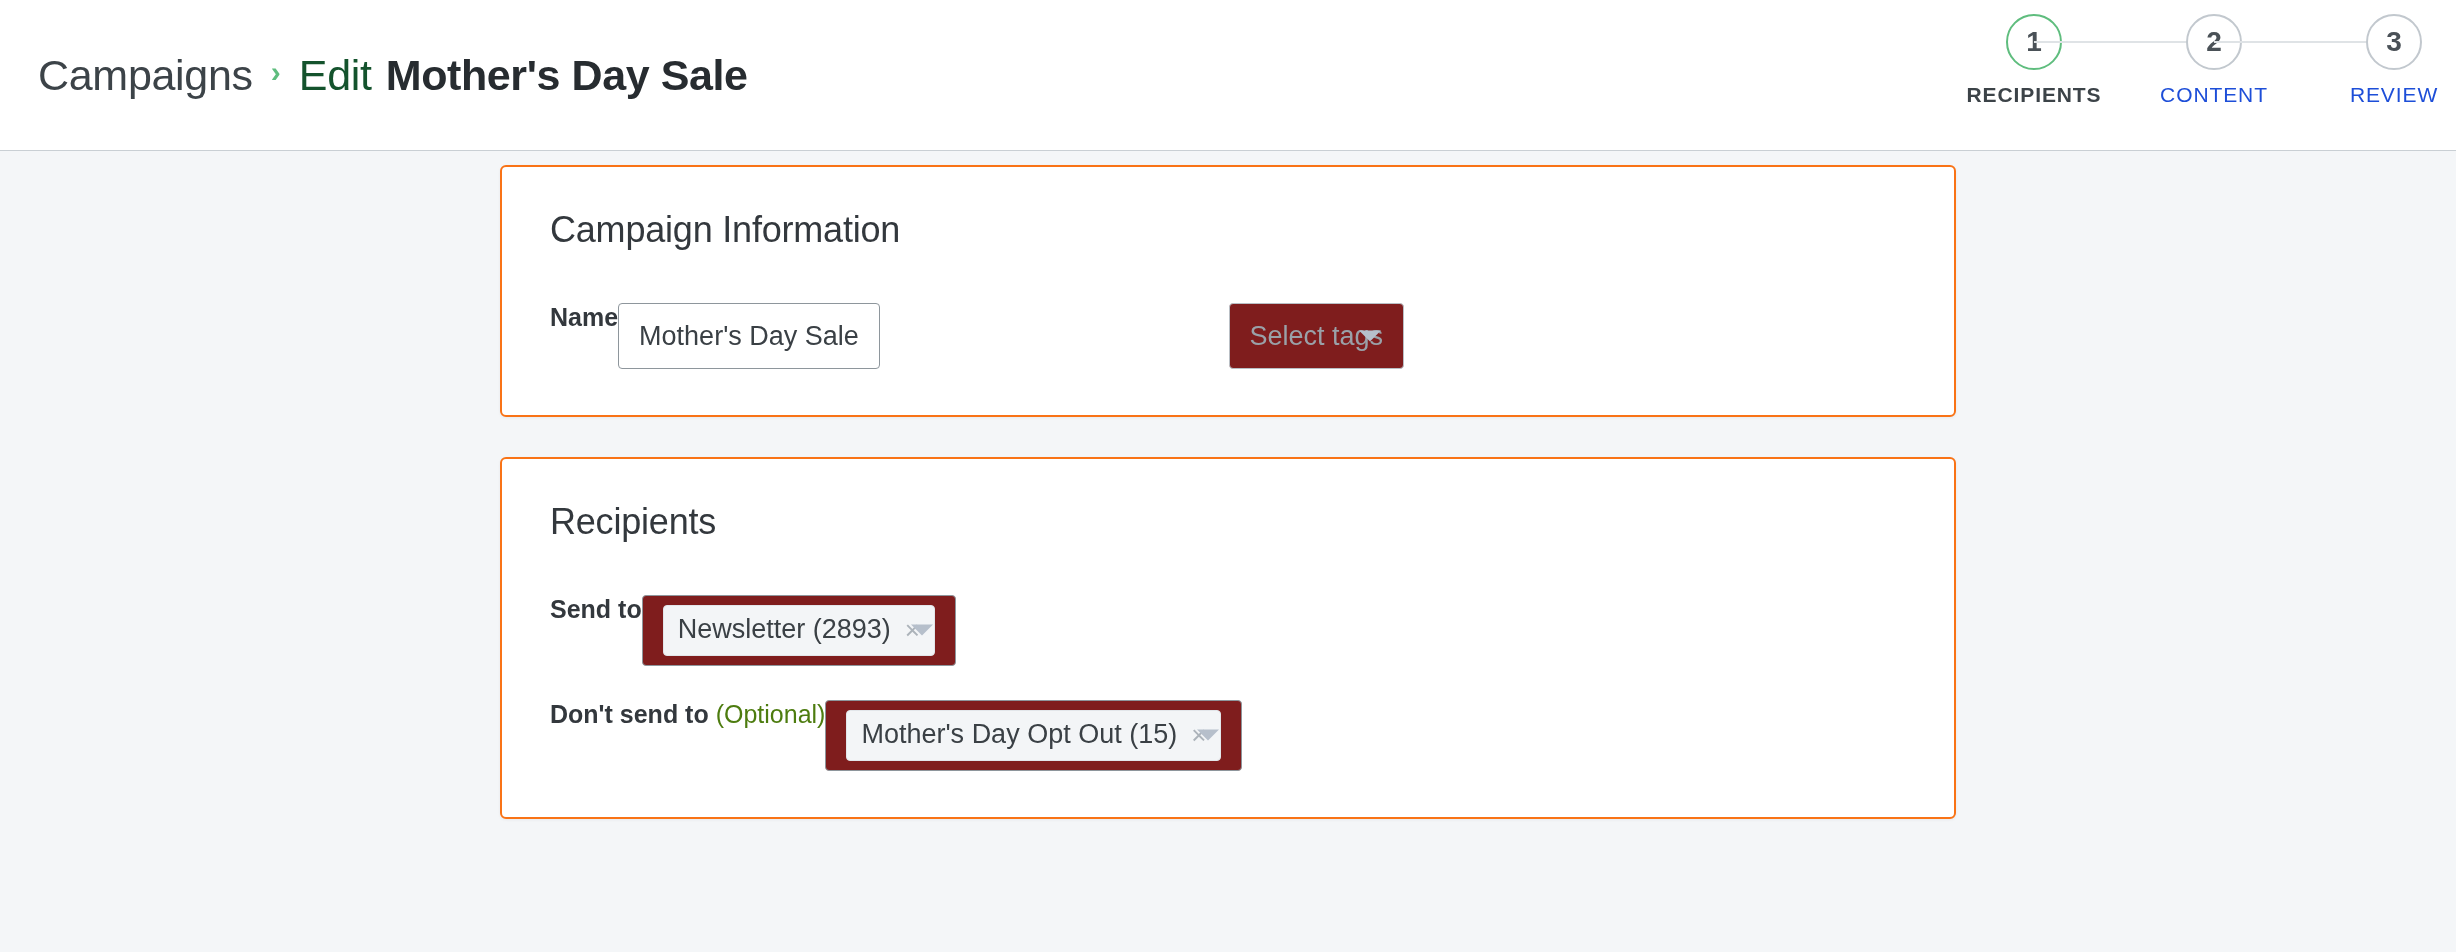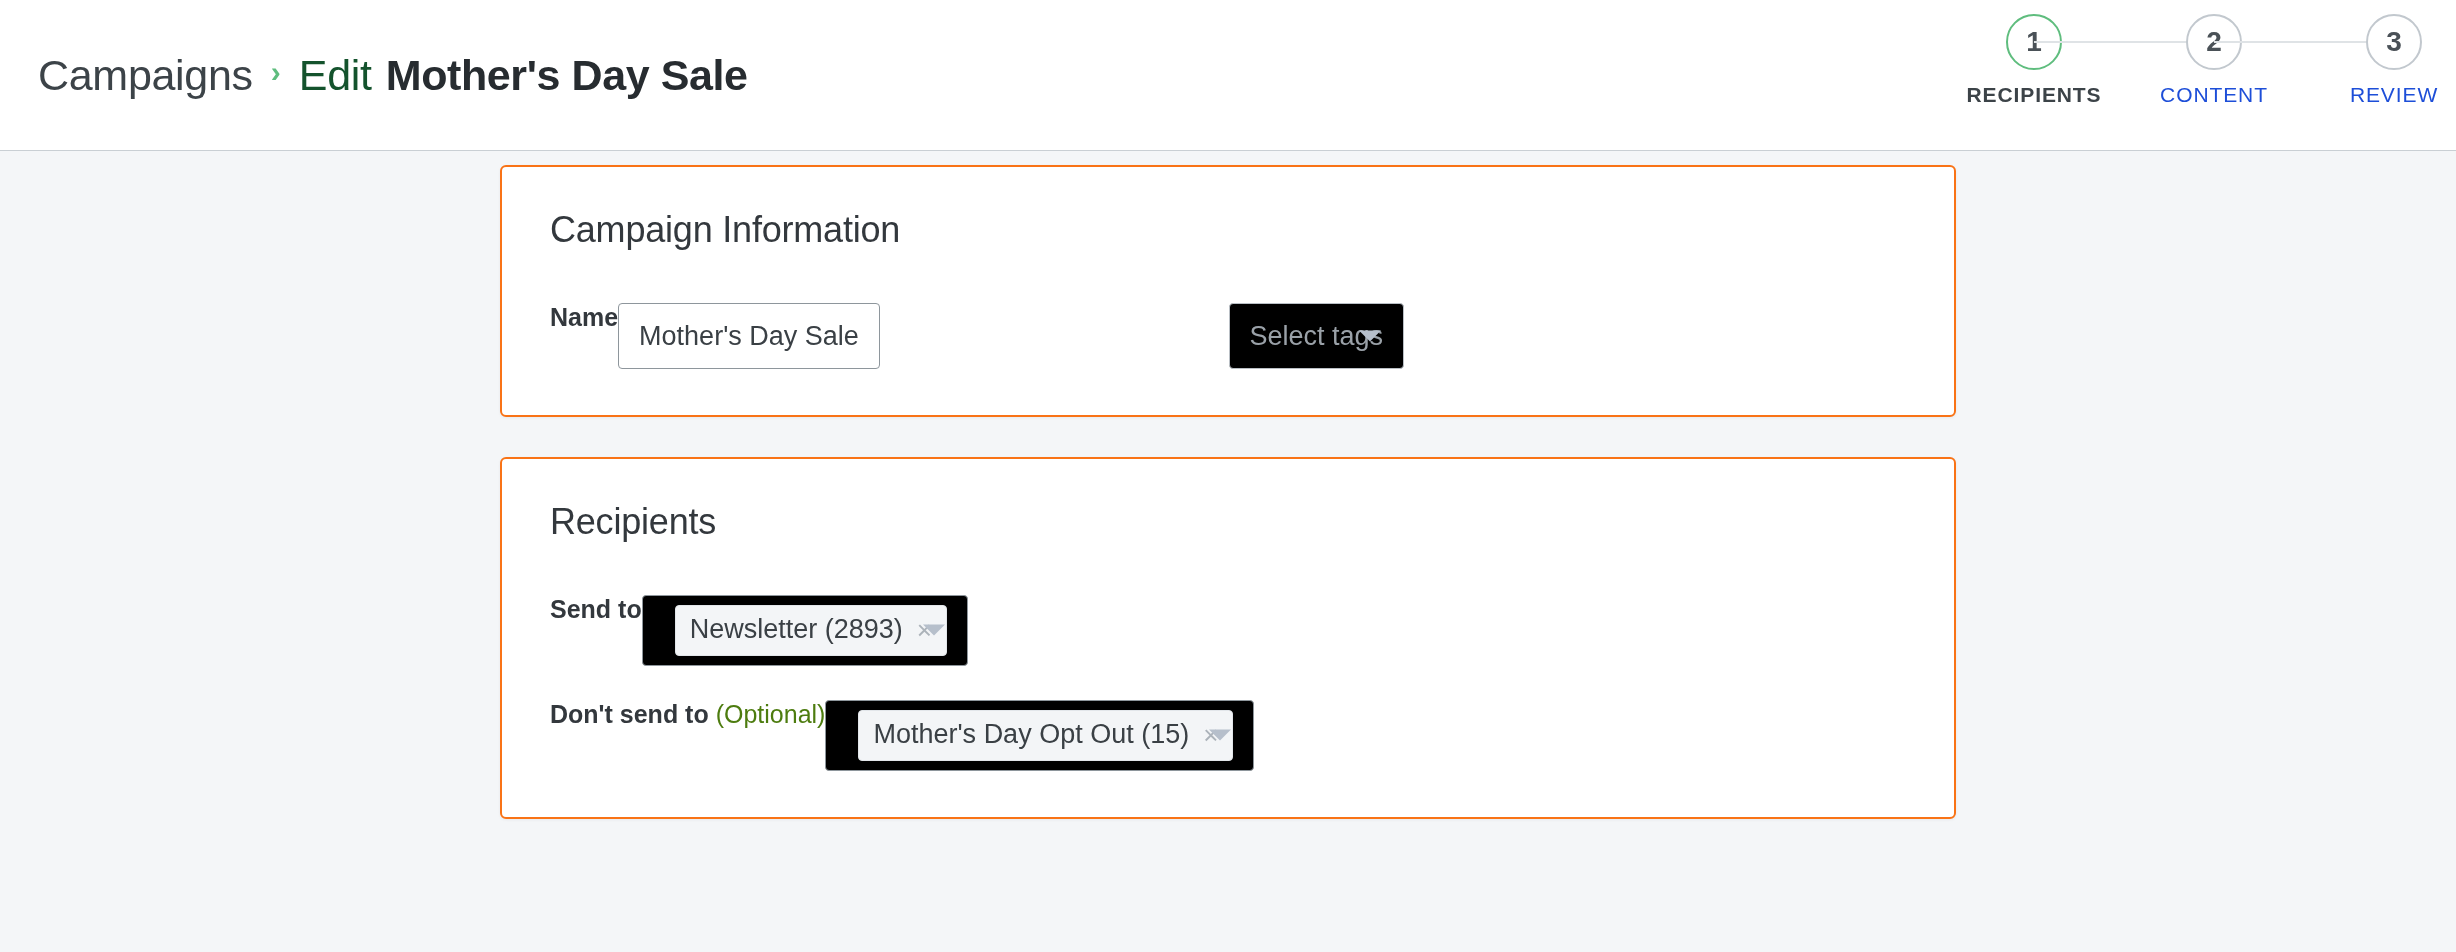--- a/index.html
+++ b/index.html
@@ -183,21 +183,21 @@
     align-items: center;
     padding: 0 20px;
     font-size: 27px;
     color: #3a4045;
   }
 
   .select-input {
     min-height: 66px;
     border: 1px solid #b9bfc5;
     border-radius: 4px;
-    background: #000000;
+    background: #7f1d1d;
     display: flex;
     align-items: center;
     padding: 0 20px;
     font-size: 27px;
     position: relative;
   }
 
   .select-input.is-focused {
     border-color: #8e969c;
   }
@@ -219,21 +219,20 @@
     border-top: 11px solid #b6bfcb;
   }
 
   
   .chips {
     display: flex;
     align-items: center;
     flex-wrap: wrap;
     gap: 8px;
     padding: 9px 0;
-    margin-left: 12px;
   }
 
   .chip {
     display: inline-flex;
     align-items: center;
     gap: 14px;
     background: #f3f5f7;
     border: 1px solid #e2e6ea;
     border-radius: 4px;
     padding: 7px 14px 8px 14px;

